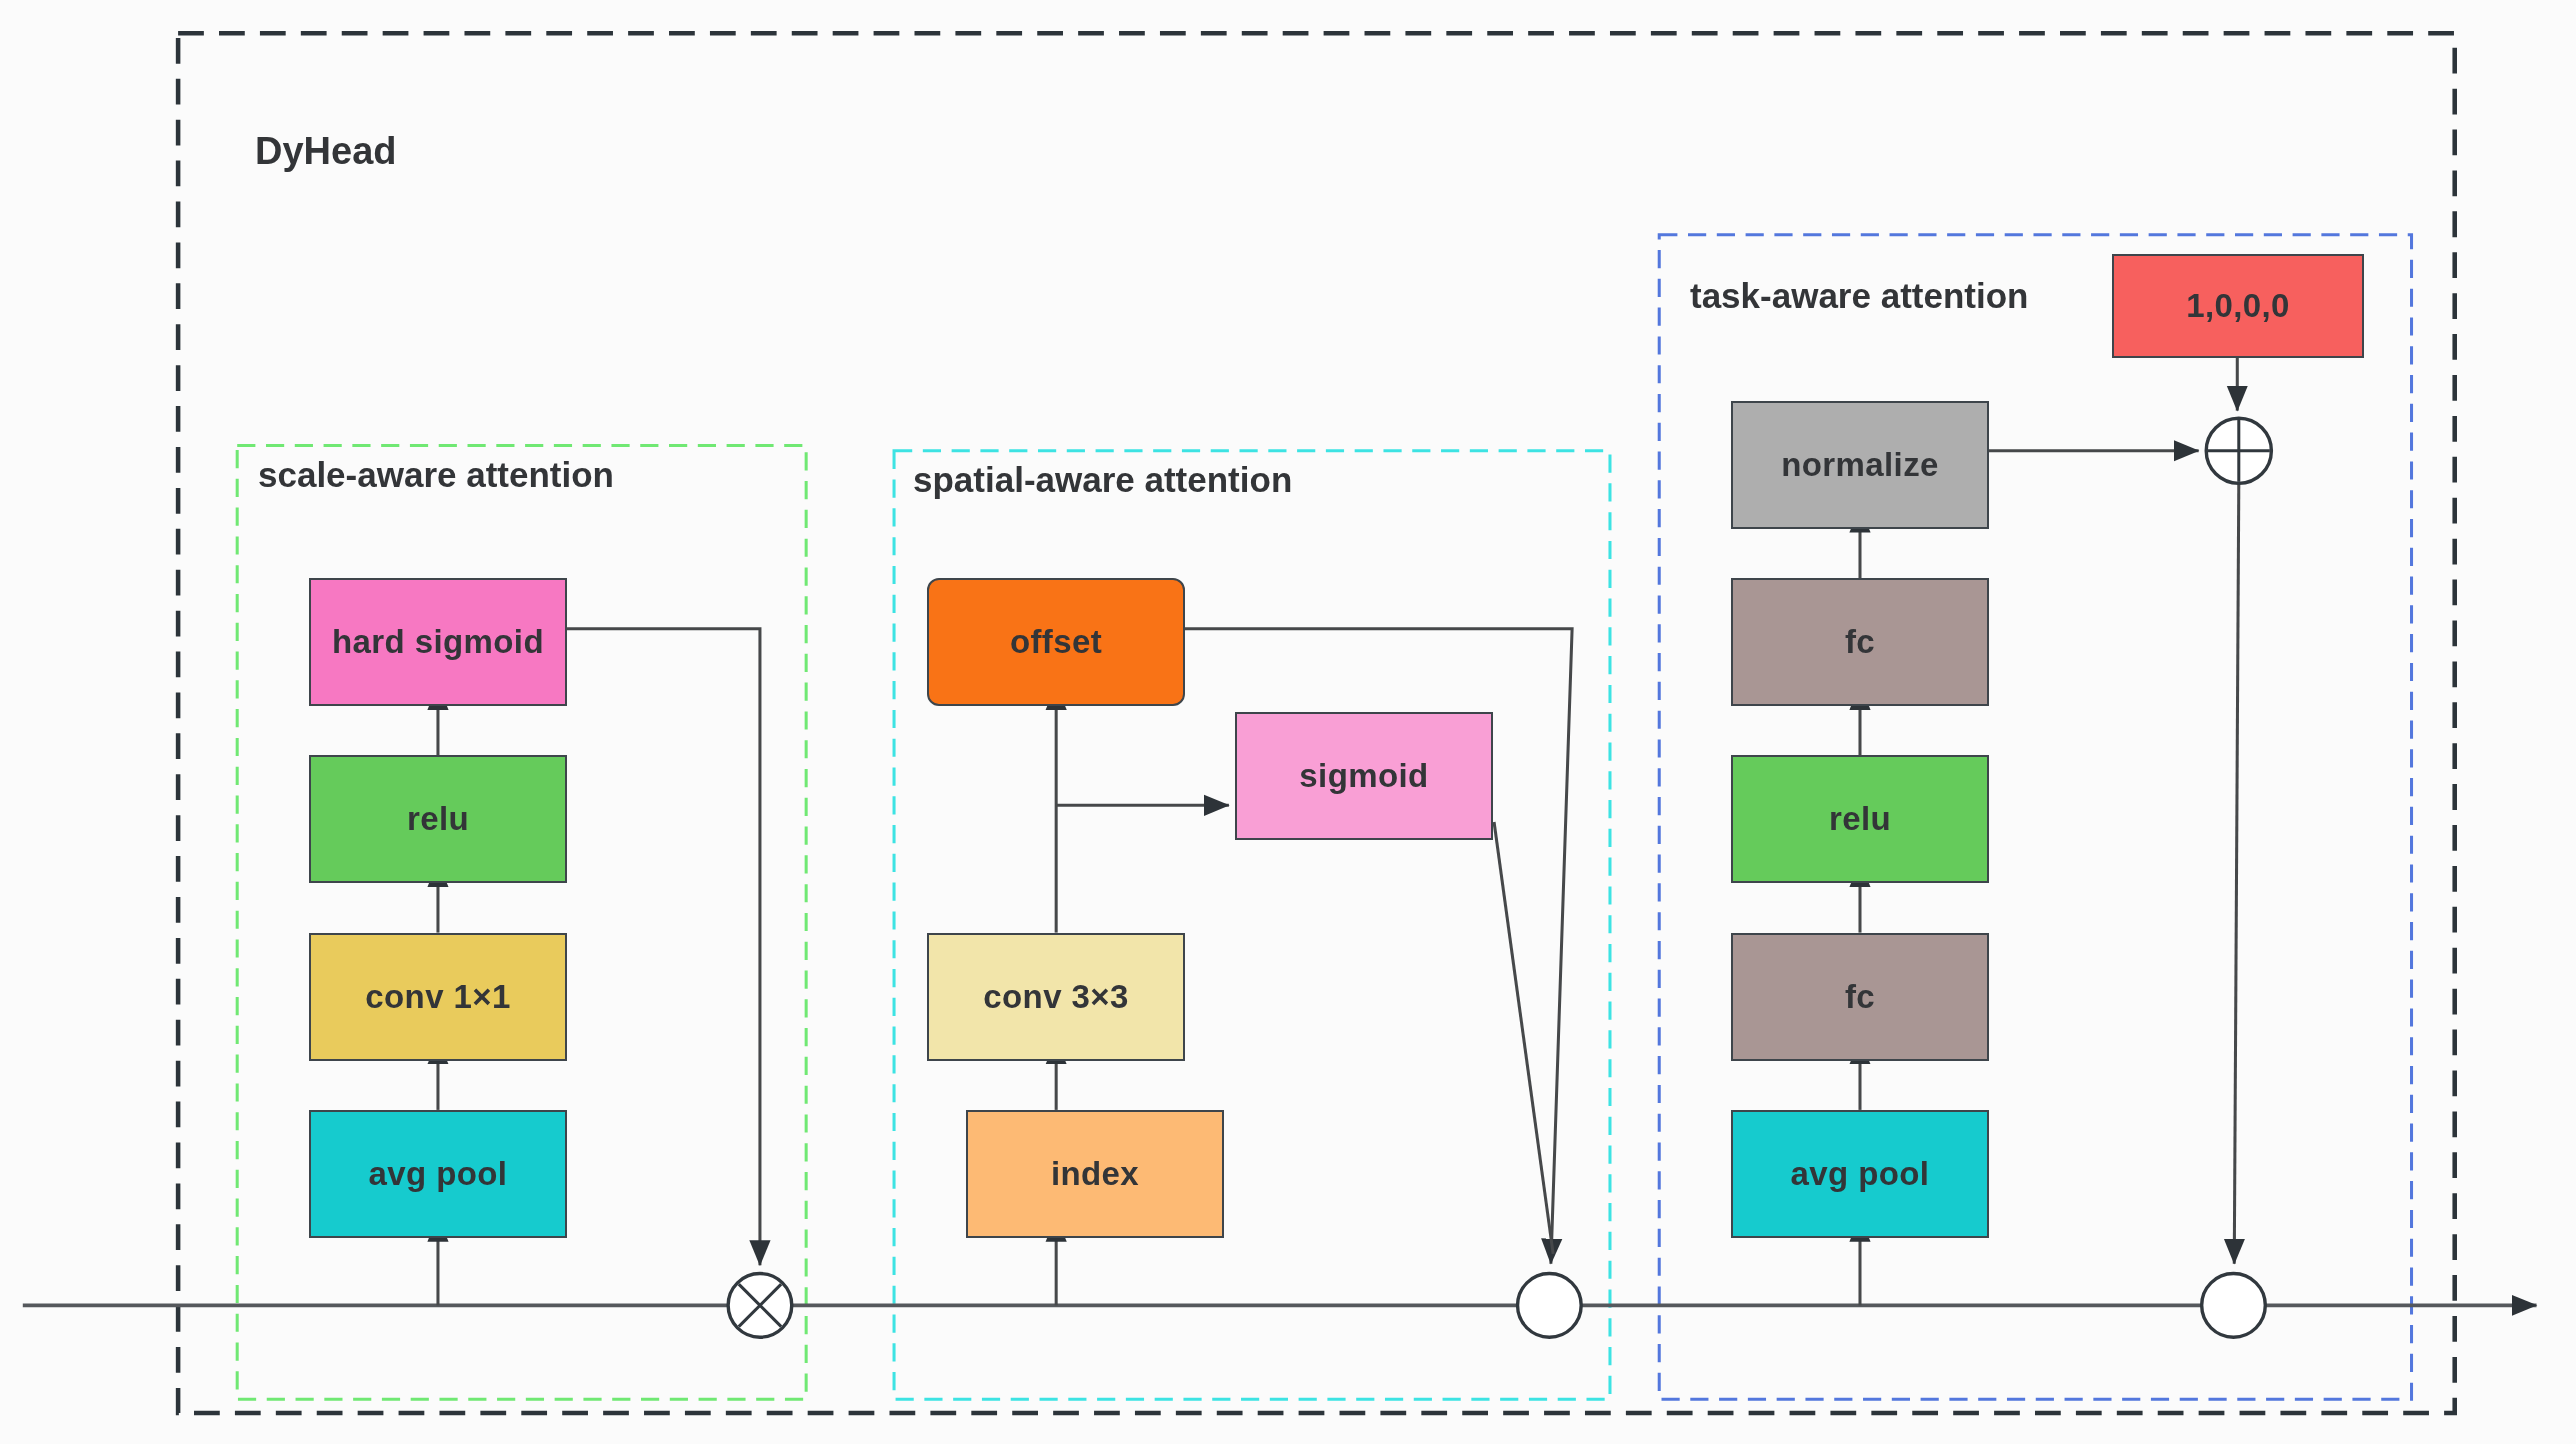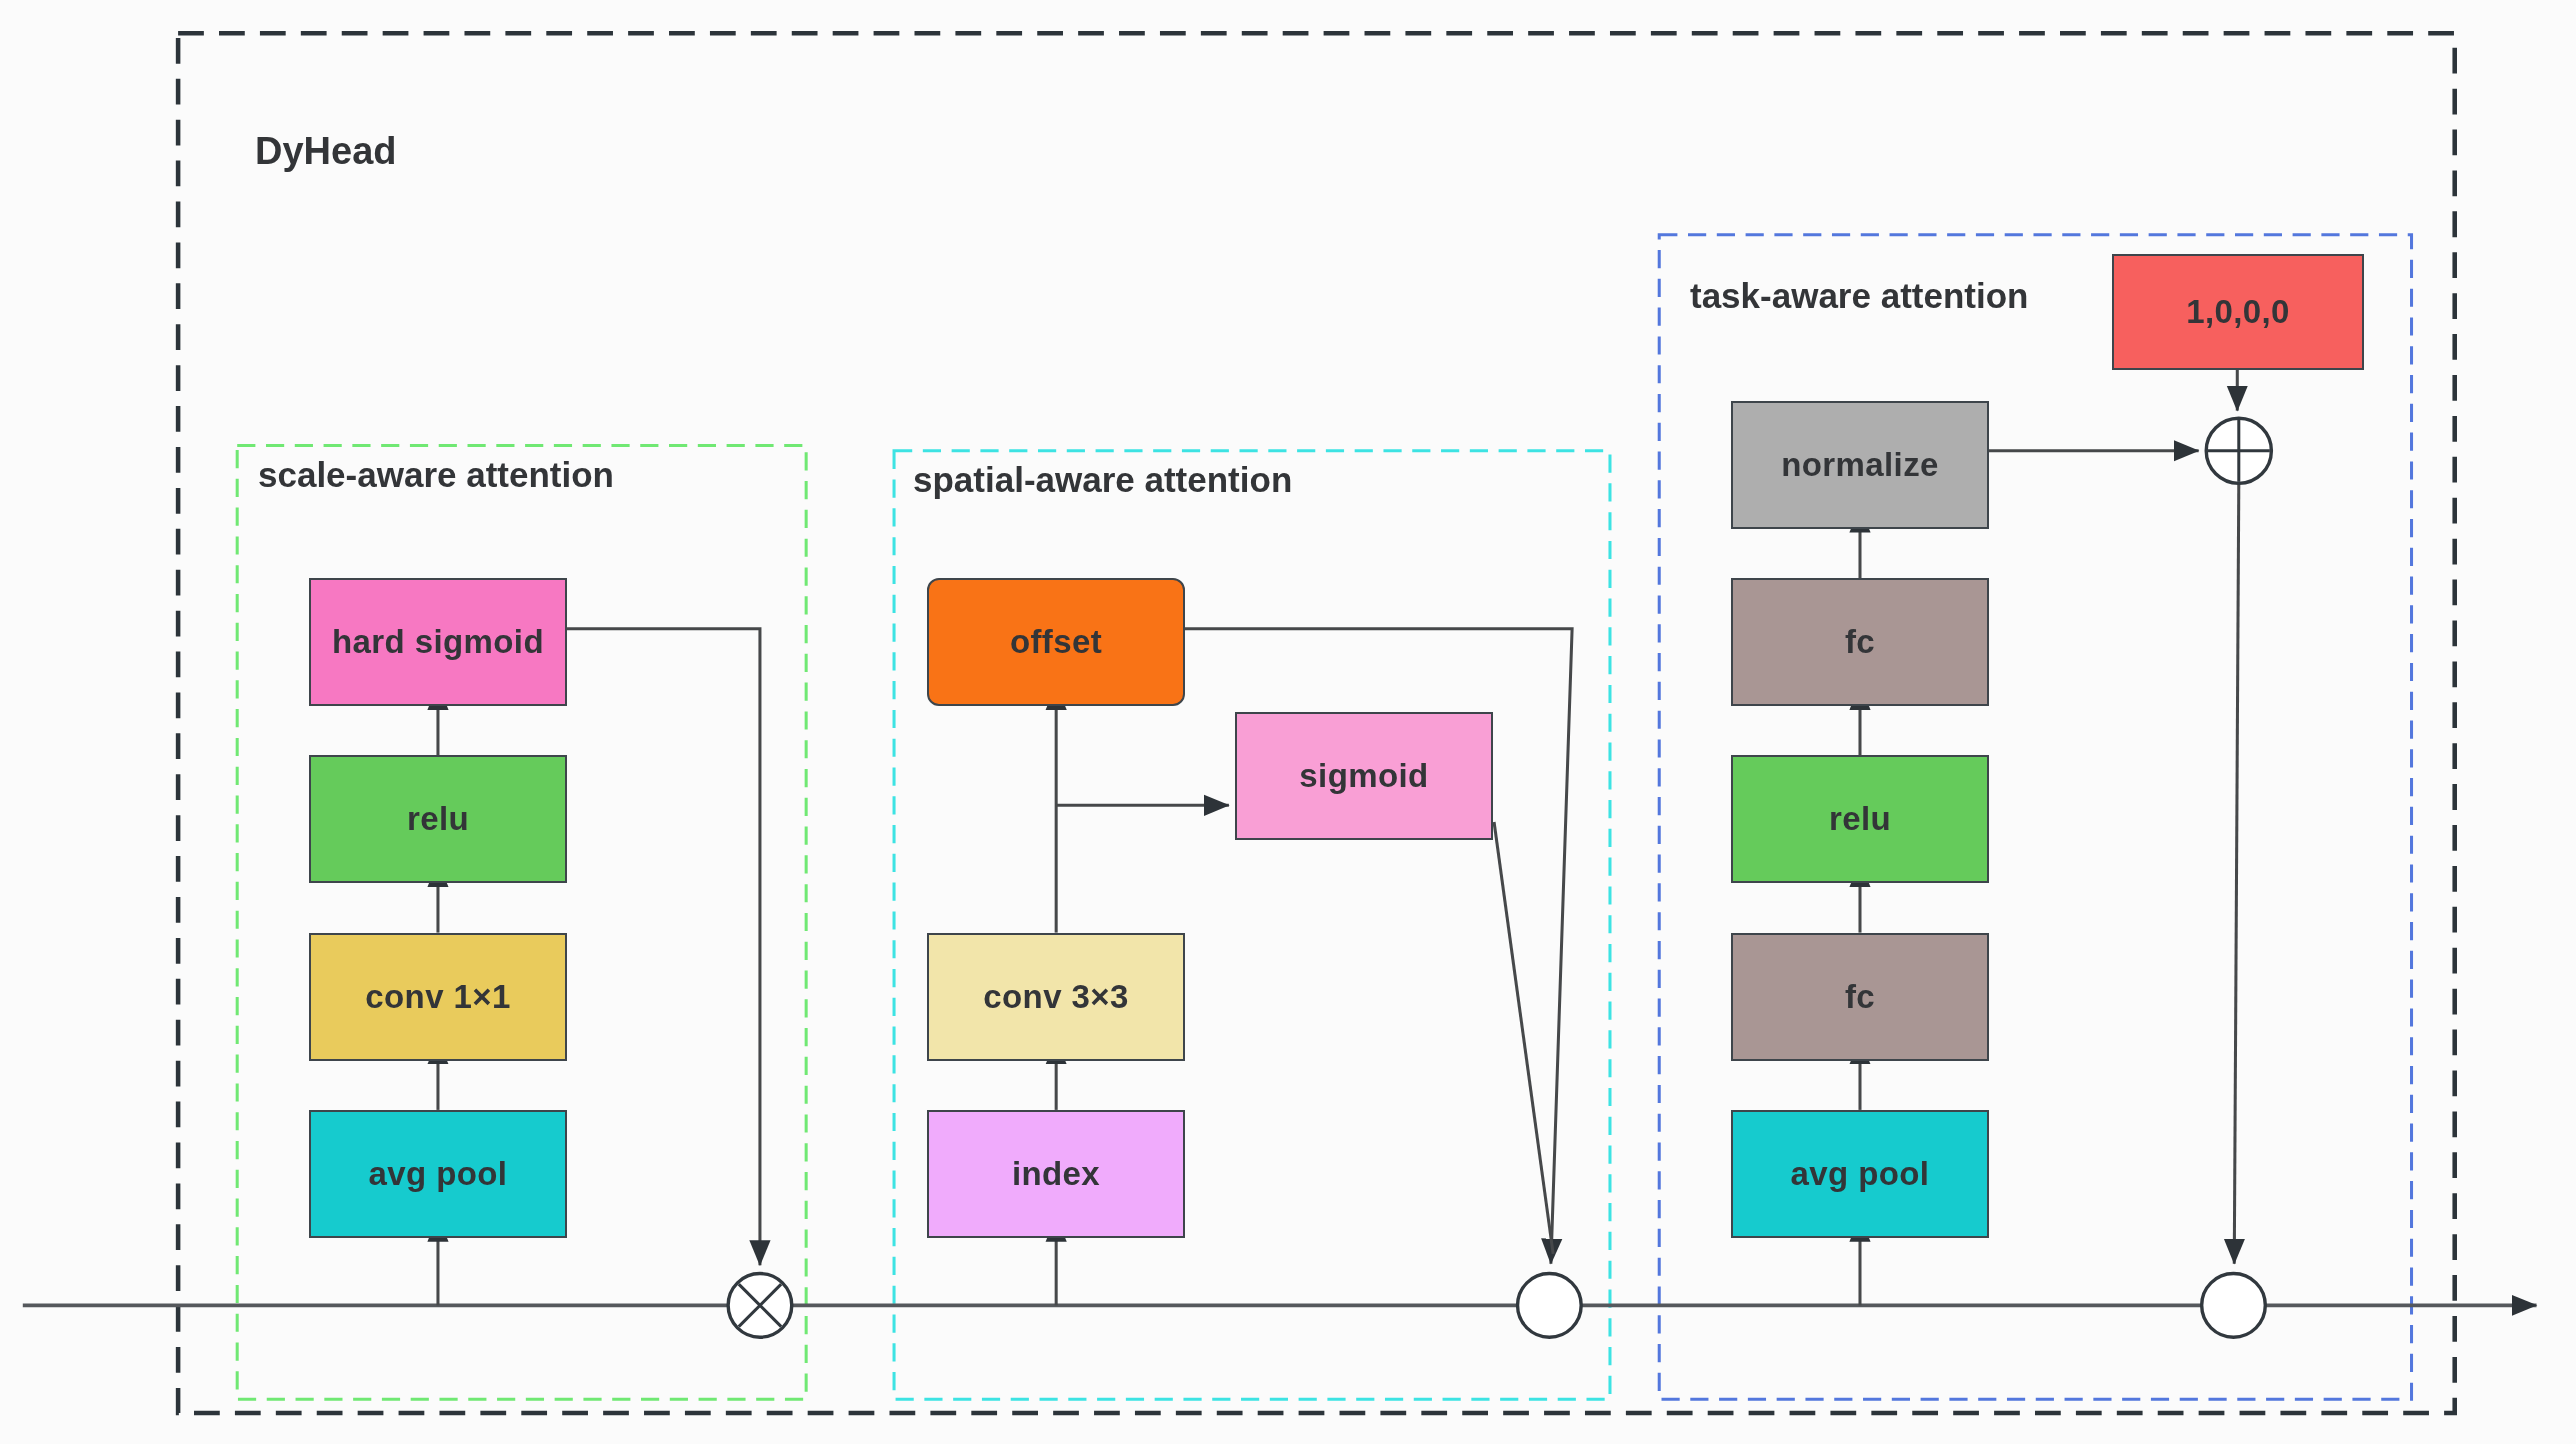--- a/index.html
+++ b/index.html
@@ -101,23 +101,23 @@
   <div class="section-title" style="left:1690px; top:276px;">task-aware attention</div>
 
   <div class="block" style="left: 309px; top: 578px; background: rgb(247, 120, 194); text-align: right;">hard sigmoid</div>
   <div class="block" style="left: 309px; top: 755px; background: rgb(101, 203, 91);">relu</div>
   <div class="block" style="left: 309px; top: 933px; background: rgb(233, 203, 92);">conv 1×1</div>
   <div class="block" style="left: 309px; top: 1110px; background: rgb(22, 203, 206);">avg pool</div>
 
   <div class="block" style="left: 927px; top: 578px; background: #f97316; border-radius: 12px;">offset</div>
   <div class="block" style="left: 1235px; top: 712px; background: rgb(249, 159, 213);">sigmoid</div>
   <div class="block" style="left: 927px; top: 933px; background: rgb(242, 229, 170);">conv 3×3</div>
-  <div class="block" style="left: 927px; top: 1110px; background: #f0abfc;">index</div>
+  <div class="block" style="left: 966px; top: 1110px; background: #fdba74;">index</div>
 
   <div class="block" style="left: 1731px; top: 401px; background: rgb(174, 174, 174);">normalize</div>
   <div class="block" style="left: 1731px; top: 578px; background: rgb(169, 150, 148);">fc</div>
   <div class="block" style="left: 1731px; top: 755px; background: rgb(101, 203, 91);">relu</div>
   <div class="block" style="left: 1731px; top: 933px; background: rgb(169, 150, 148);">fc</div>
   <div class="block" style="left: 1731px; top: 1110px; background: rgb(22, 203, 206);">avg pool</div>
-  <div class="block" style="left: 2112px; top: 254px; width: 252px; height: 116px; background: rgb(247, 96, 94); text-align: right;">1,0,0,0</div>
+  <div class="block" style="left: 2112px; top: 254px; width: 252px; height: 104px; background: rgb(247, 96, 94); text-align: right;">1,0,0,0</div>
 
 </div>
 
 
 </body></html>

